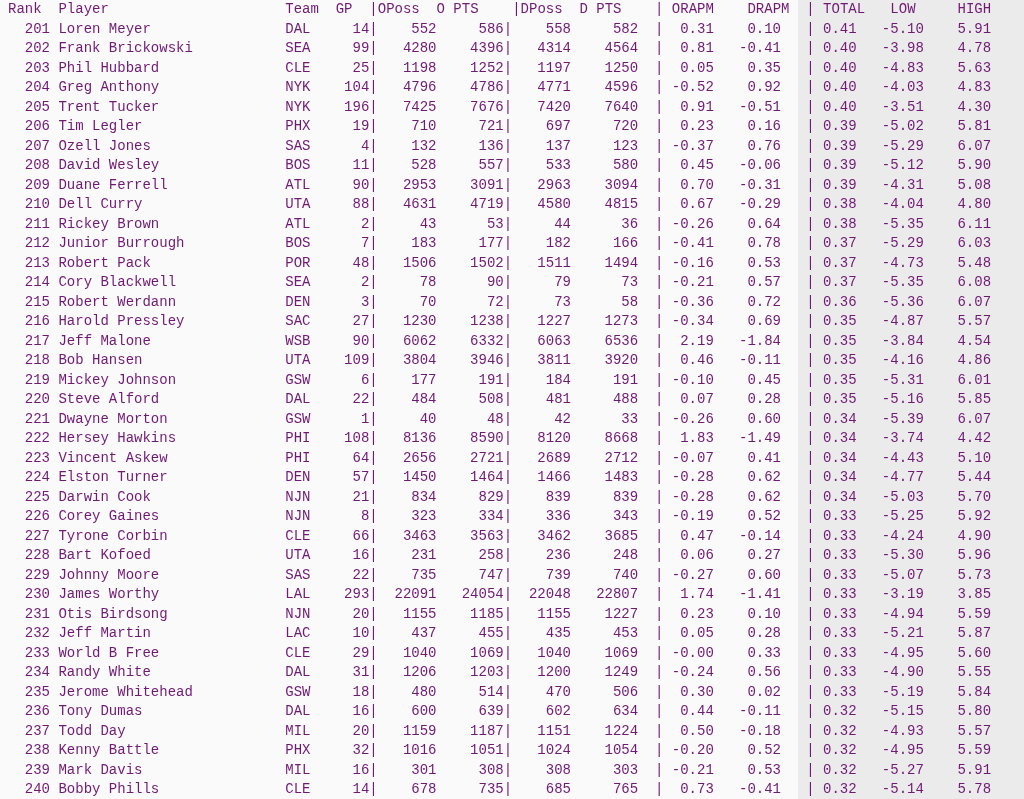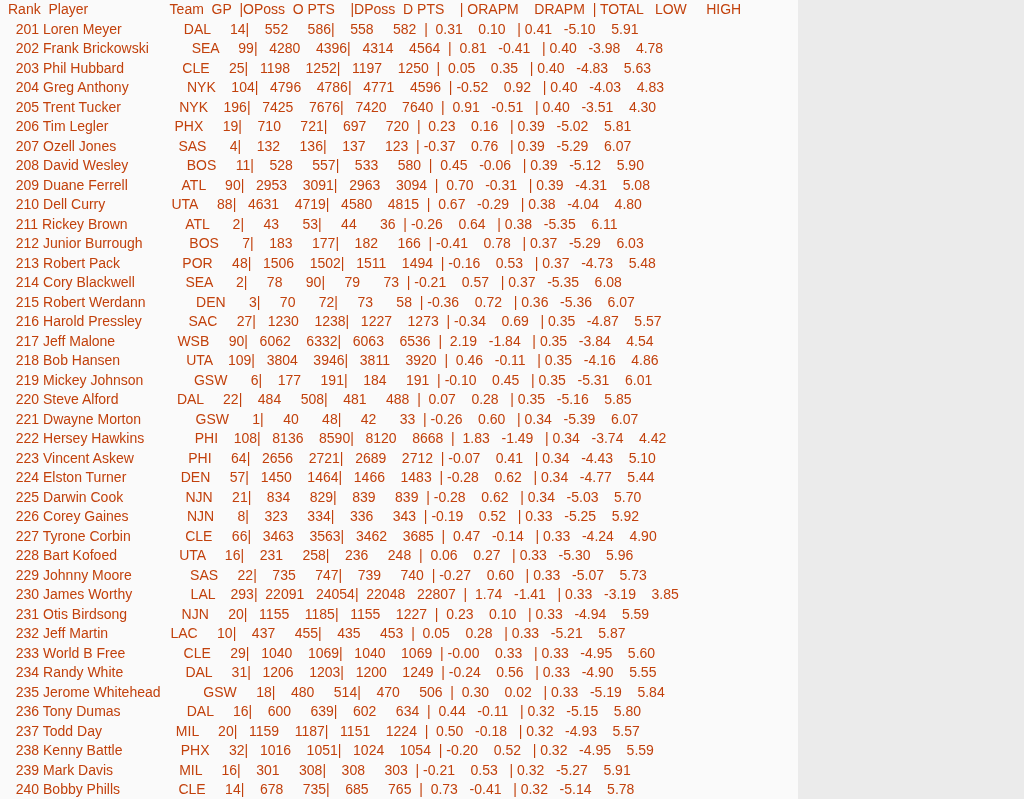--- a/index.html
+++ b/index.html
@@ -22,24 +22,24 @@
     top: 0;
     width: 798px;
     height: 799px;
     background: #fafafa;
   }
   pre.stats {
     position: relative;
     z-index: 1;
     margin: 0;
     padding: 0 12px 0 8px;
-    font-family: Liberation Sans, sans-serif;
+    font-family: Liberation Mono, monospace;
     font-size: 14px;
     line-height: 19.5px;
-    color: #c2410c;
+    color: #701a75;
   }
   pre.stats .line {
     display: block;
     height: 19.5px;
     white-space: pre;
   }
   pre.stats span { white-space: pre; }
 </style>
 </head>
 <body>

